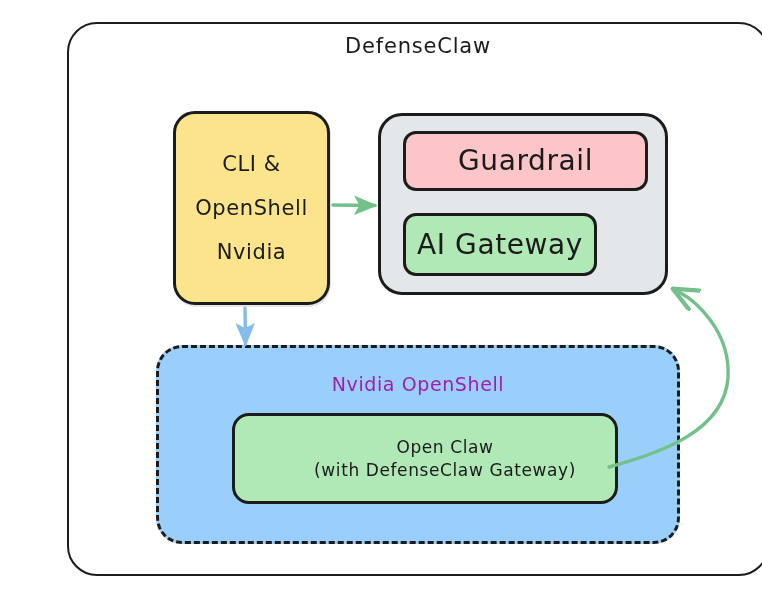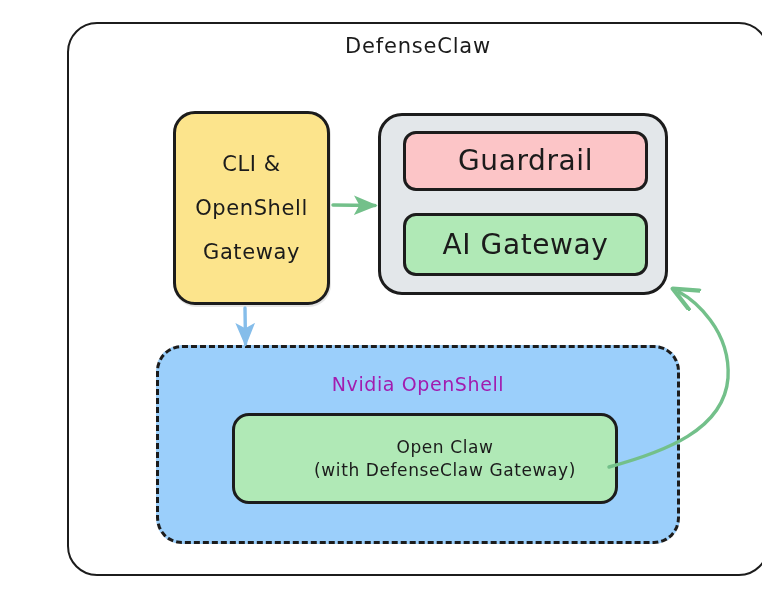--- a/index.html
+++ b/index.html
@@ -101,21 +101,21 @@
     height: 60px;
     background: #fcc5c7;
     border: 3px solid #1c1c1c;
     border-radius: 13px;
     box-sizing: border-box;
   }
   .gateway-box {
     position: absolute;
     left: 369px;
     top: 213px;
-    width: 245px;
+    width: 194px;
     height: 63px;
     background: #b0e9b6;
     border: 3px solid #1c1c1c;
     border-radius: 13px;
     box-sizing: border-box;
   }
   .guardrail-box .node-label,
   .gateway-box .node-label { font-size: 28px; }
 
   
@@ -170,21 +170,21 @@
 
 <div id="diagram-root">
 
   <div class="outer-box"></div>
   <div class="outer-title">DefenseClaw</div>
 
   <div class="cli-box">
     <div class="node-label">
       <span>CLI &amp;</span>
       <span>OpenShell</span>
-      <span>Gateway</span>
+      <span>Nvidia</span>
     </div>
   </div>
 
   <div class="gray-group"></div>
 
   <div class="guardrail-box">
     <div class="node-label">Guardrail</div>
   </div>
 
   <div class="gateway-box">

